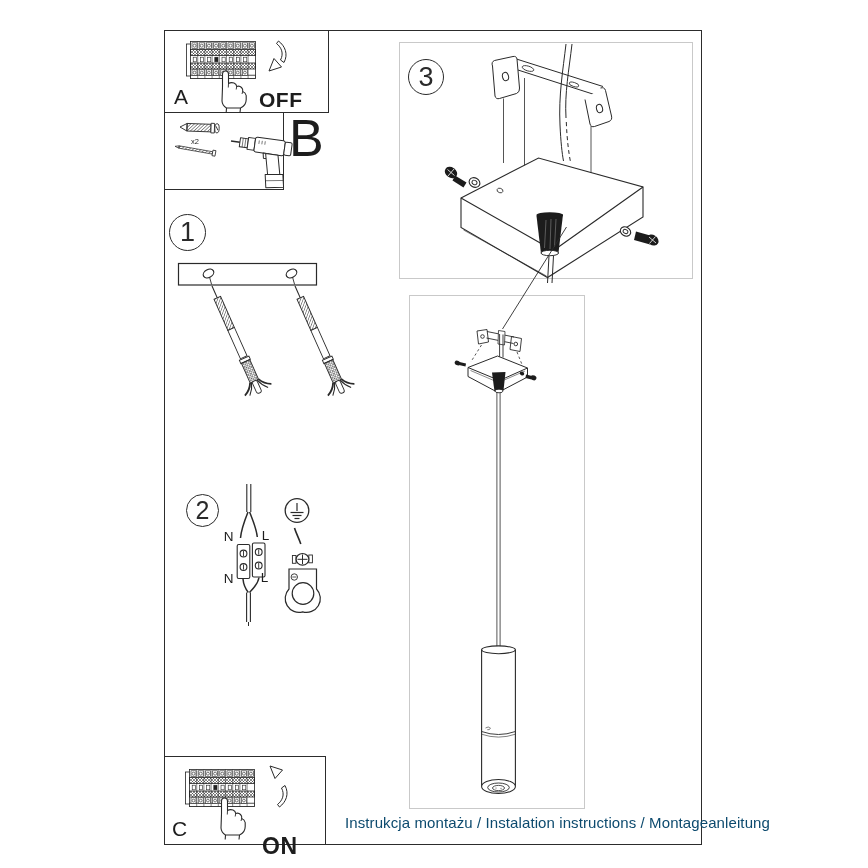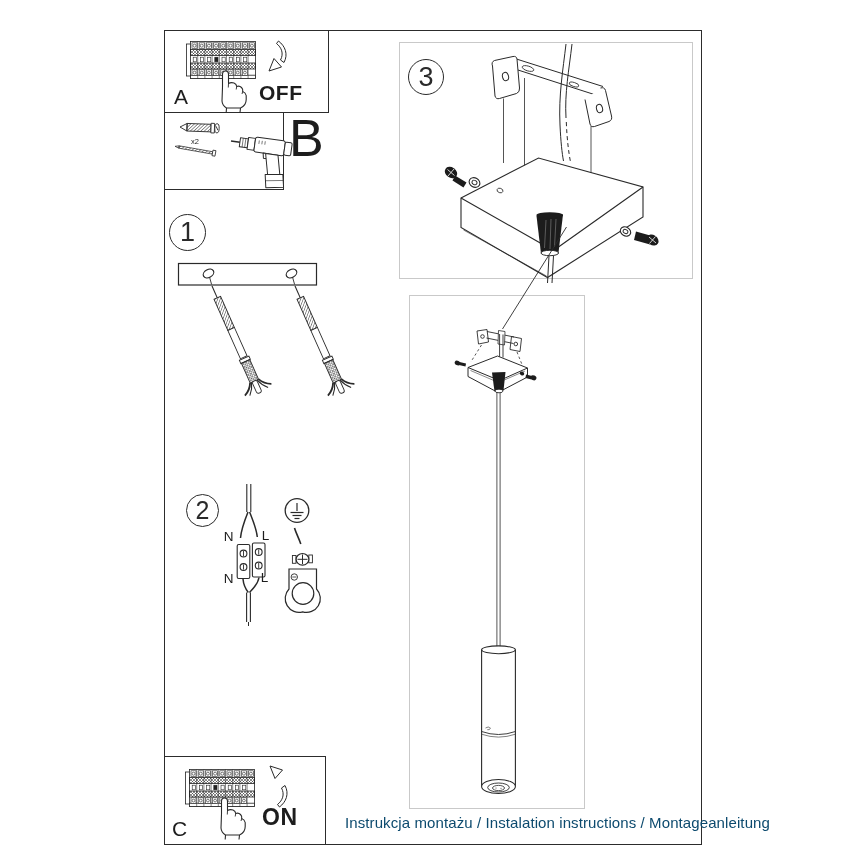--- a/index.html
+++ b/index.html
@@ -4,21 +4,21 @@
 <style>
   html,body{margin:0;padding:0;background:#ffffff;}
   #canvas{position:relative;width:868px;height:868px;background:#ffffff;overflow:hidden;
           font-family:"Liberation Sans", sans-serif;color:#2a2a2a;}
   .frame{position:absolute;box-sizing:border-box;border:1.7px solid #2c2c2c;background:transparent;}
   .panel{position:absolute;box-sizing:border-box;border:1.6px solid #2c2c2c;background:#fff;}
   .lightbox{position:absolute;box-sizing:border-box;border:1px solid #c9c9c9;background:#fff;}
   .lbl{position:absolute;line-height:1;color:#1d1d1d;white-space:nowrap;}
   .letter{font-size:21px;font-weight:400;}
   .bigletter{font-size:52px;font-weight:400;}
-  .onoff{font-size:21px;font-weight:700;letter-spacing:0.5px;}
+  .onoff{font-size:21px;font-weight:700;letter-spacing:0.5px;margin-top:7px;}
   .numcircle{position:absolute;box-sizing:border-box;border:1.4px solid #2b2b2b;border-radius:50%;
              display:flex;align-items:center;justify-content:center;background:#fff;font-weight:400;}
   .footer-line{position:absolute;font-size:15px;color:#0c4a6e;letter-spacing:0.1px;line-height:1.2;}
   svg.overlay{position:absolute;left:0;top:0;pointer-events:none;}
   svg text{font-family:"Liberation Sans", sans-serif;fill:#1d1d1d;}
 </style>
 </head>
 <body>
 
 <div id="canvas">
@@ -27,21 +27,21 @@
   <div class="panel" style="left:164px;top:30px;width:165px;height:83px;"></div>
   <div class="panel" style="left:164px;top:112px;width:120px;height:78px;"></div>
   <div class="panel" style="left:164px;top:756px;width:162px;height:89px;"></div>
   <div class="lightbox" style="left:399px;top:42px;width:294px;height:237px;"></div>
   <div class="lightbox" style="left:409px;top:295px;width:176px;height:514px;"></div>
 
   <div class="lbl letter" style="left:174px;top:86px;">A</div>
   <div class="lbl onoff" style="left:259px;top:82px;">OFF</div>
   <div class="lbl bigletter" style="left:289px;top:112px;">B</div>
   <div class="lbl letter" style="left:172px;top:818px;">C</div>
-  <div class="lbl onoff" style="left:262px;top:806px;font-size:23px;">ON</div>
+  <div class="lbl onoff" style="left:262px;top:828px;font-size:23px;">ON</div>
 
   <div class="numcircle" style="left:169px;top:214px;width:37px;height:37px;font-size:27px;">
     <span>1</span>
   </div>
   <div class="numcircle" style="left:186px;top:494px;width:33px;height:33px;font-size:25px;">
     <span>2</span>
   </div>
   <div class="numcircle" style="left:408px;top:59px;width:36px;height:36px;font-size:27px;">
     <span>3</span>
   </div>

